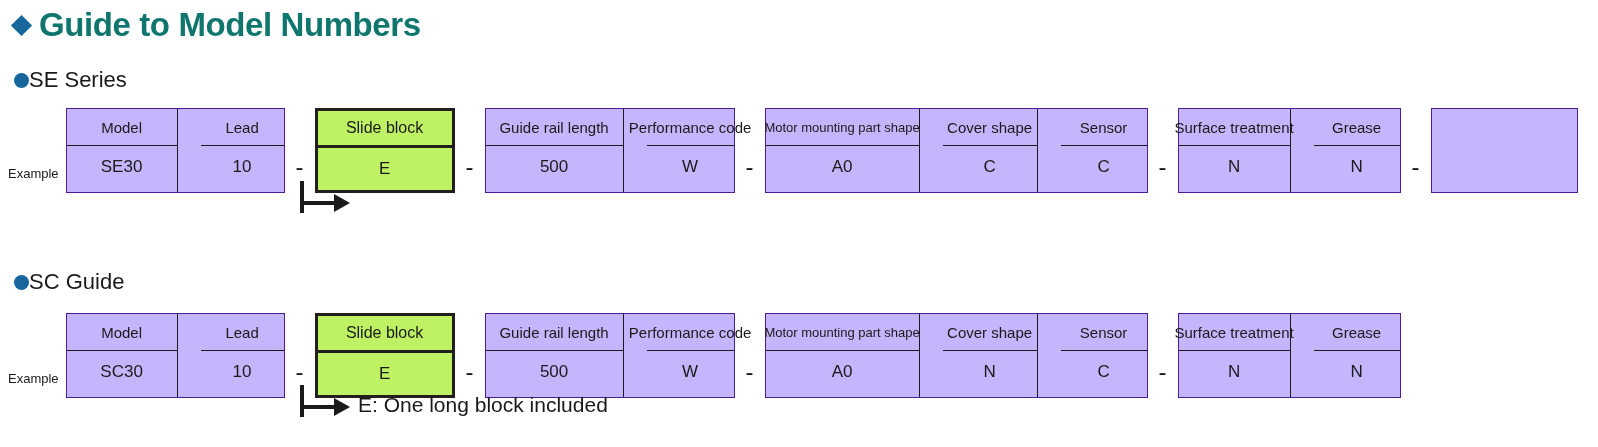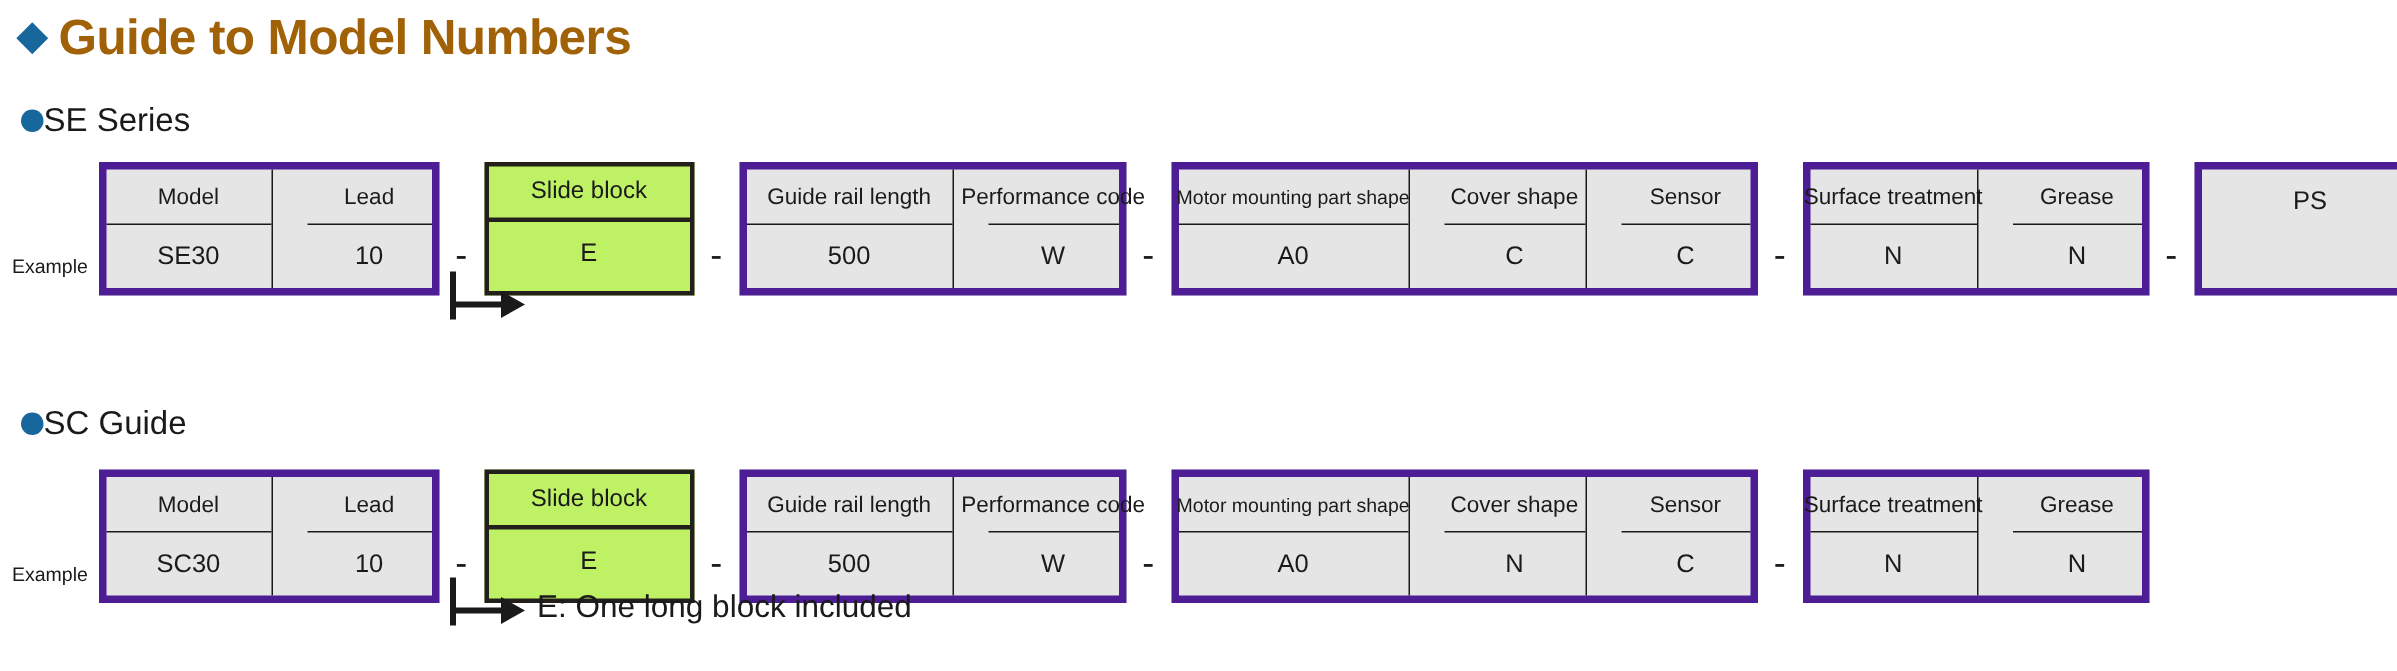--- a/index.html
+++ b/index.html
@@ -29,21 +29,21 @@
     width: 15px;
     height: 15px;
     background: #17679c;
     transform: rotate(45deg);
     flex: none;
   }
   .page-title {
     font-size: 33px;
     font-weight: bold;
     letter-spacing: -0.4px;
-    color: #a16207;
+    color: #0f766e;
     white-space: nowrap;
   }
 
   
   .series-head {
     display: flex;
     align-items: center;
     position: absolute;
   }
   .bullet {
@@ -69,23 +69,23 @@
     font-size: 13px;
     color: #1a1a1a;
     align-self: flex-end;
     padding-bottom: 12px;
     padding-right: 7px;
     white-space: nowrap;
   }
   .group {
     display: flex;
     align-items: stretch;
-    border: 5px solid #4c1d95;
+    border: 1px solid #4c1d95;
     box-sizing: border-box;
-    background: #e5e5e5;
+    background: #c4b5fd;
   }
   .group.highlight {
     border: 3px solid #231f1c;
     background: #bef264;
     position: relative;
   }
   .cell {
     display: flex;
     flex-direction: column;
     box-sizing: border-box;
@@ -256,21 +256,20 @@
       <div class="cell" style="width: 110px;">
         <div class="cell-head">Grease</div>
         <div class="cell-val">N</div>
       </div>
     </div>
     <div class="sep">
       <span>-</span>
     </div>
     <div class="group">
       <div class="cell" style="width: 145px;">
-        <div class="cell-val">PS</div>
       </div>
     </div>
   </div>
 
 <div class="callout" style="left:300px; top:181px;">
   <div class="elbow">
     <div class="v"></div>
       <div class="h"></div>
       <div class="head"></div>
   </div>

